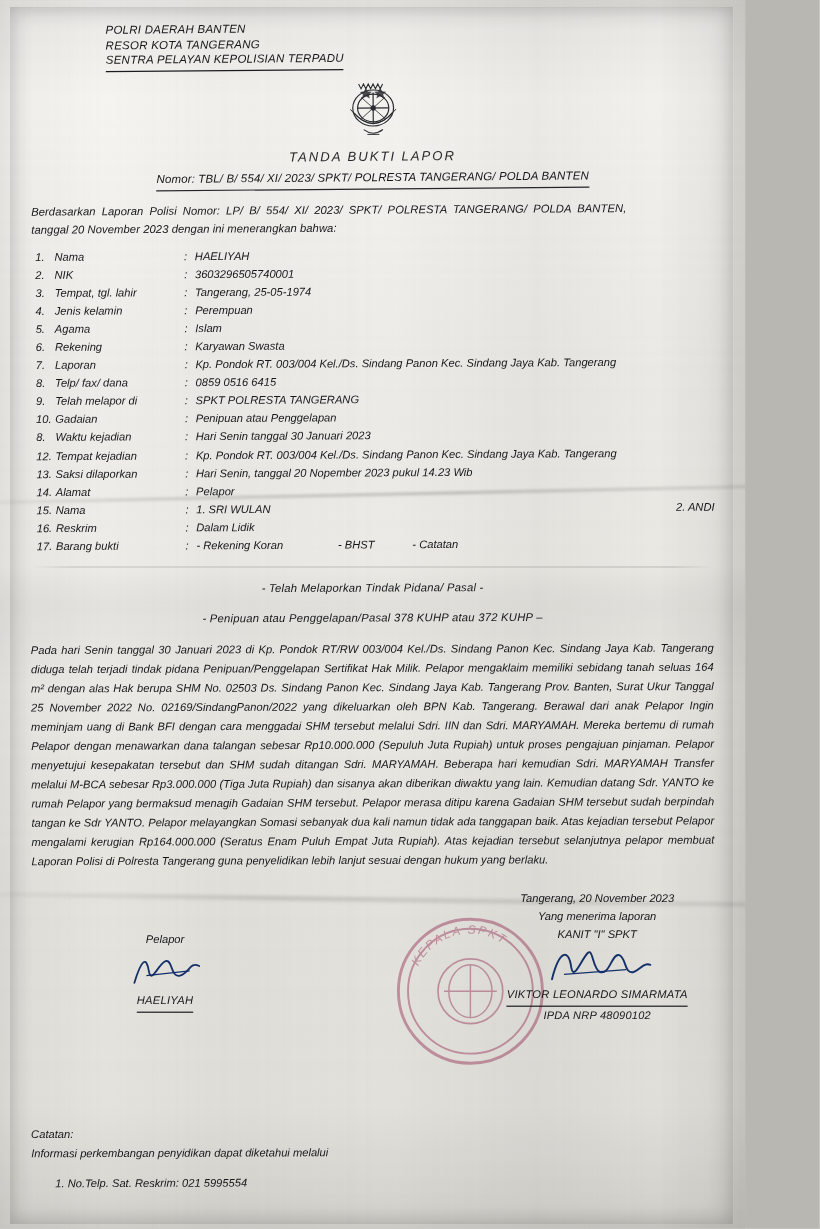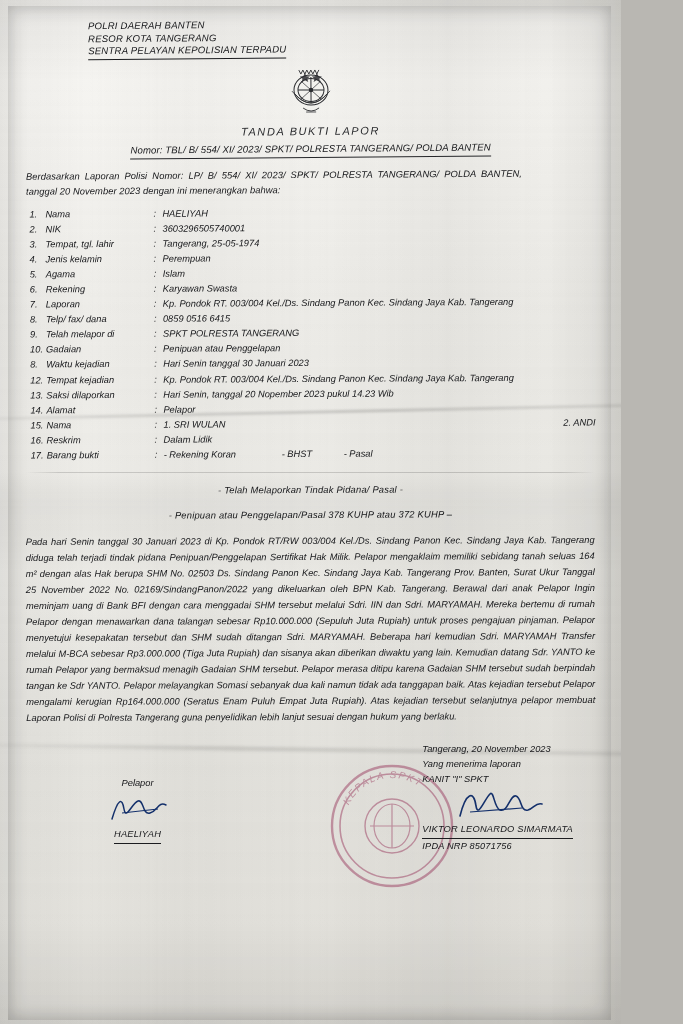--- a/index.html
+++ b/index.html
@@ -150,21 +150,21 @@
 
   
   .sig-area {
     margin-top: 16px;
     position: relative;
     height: 150px;
   }
   .sig-right {
     position: absolute;
     right: 22px; top: 0;
-    text-align: left;
+    text-align: center;
     font-size: 9.3px;
     line-height: 1.6;
   }
   .sig-left {
     position: absolute;
     left: 88px; top: 34px;
     text-align: center;
     font-size: 9.3px;
     line-height: 1.6;
   }
@@ -346,21 +346,21 @@
         <span class="d-label">Reskrim</span>
         <span class="d-colon">:</span>
         <span class="d-val">Dalam Lidik</span>
       </li>
       <li>
         <span class="d-num">17.</span>
         <span class="d-label">Barang bukti</span>
         <span class="d-colon">:</span>
         <span class="d-val" style="flex:0 0 auto; width:118px;">- Rekening Koran</span>
         <span style="flex:0 0 auto; width:62px;">- BHST</span>
-        <span style="flex:0 0 auto;">- Pasal</span>
+        <span style="flex:0 0 auto;">- Catatan</span>
       </li>
     </ul>
 
     <div class="divider-line"></div>
 
     <div class="center-line">- Telah Melaporkan Tindak Pidana/ Pasal -</div>
     <div class="center-line second">- Penipuan atau Penggelapan/Pasal 378 KUHP atau 372 KUHP –</div>
 
     <div class="narrative">Pada hari Senin tanggal 30 Januari 2023 di Kp. Pondok RT/RW 003/004 Kel./Ds. Sindang Panon Kec. Sindang Jaya Kab. Tangerang diduga telah terjadi tindak pidana Penipuan/Penggelapan Sertifikat Hak Milik. Pelapor mengaklaim memiliki sebidang tanah seluas 164 m² dengan alas Hak berupa SHM No. 02503 Ds. Sindang Panon Kec. Sindang Jaya Kab. Tangerang Prov. Banten, Surat Ukur Tanggal 25 November 2022 No. 02169/SindangPanon/2022 yang dikeluarkan oleh BPN Kab. Tangerang. Berawal dari anak Pelapor Ingin meminjam uang di Bank BFI dengan cara menggadai SHM tersebut melalui Sdri. IIN dan Sdri. MARYAMAH. Mereka bertemu di rumah Pelapor dengan menawarkan dana talangan sebesar Rp10.000.000 (Sepuluh Juta Rupiah) untuk proses pengajuan pinjaman. Pelapor menyetujui kesepakatan tersebut dan SHM sudah ditangan Sdri. MARYAMAH. Beberapa hari kemudian Sdri. MARYAMAH Transfer melalui M-BCA sebesar Rp3.000.000 (Tiga Juta Rupiah) dan sisanya akan diberikan diwaktu yang lain. Kemudian datang Sdr. YANTO ke rumah Pelapor yang bermaksud menagih Gadaian SHM tersebut. Pelapor merasa ditipu karena Gadaian SHM tersebut sudah berpindah tangan ke Sdr YANTO. Pelapor melayangkan Somasi sebanyak dua kali namun tidak ada tanggapan baik. Atas kejadian tersebut Pelapor mengalami kerugian Rp164.000.000 (Seratus Enam Puluh Empat Juta Rupiah). Atas kejadian tersebut selanjutnya pelapor membuat Laporan Polisi di Polresta Tangerang guna penyelidikan lebih lanjut sesuai dengan hukum yang berlaku.</div>
 
@@ -391,32 +391,35 @@
         <div>Tangerang, 20 November 2023</div>
         <div>Yang menerima laporan</div>
         <div>KANIT "I" SPKT</div>
         <div class="handwriting">
           <svg width="96" height="36" viewBox="0 0 96 36" xmlns="http://www.w3.org/2000/svg">
             <path d="M10 30 C 16 6, 24 4, 26 20 C 28 32, 34 14, 40 8 C 44 4, 44 22, 50 24 C 58 27, 60 8, 66 10 C 72 12, 70 26, 78 24 C 84 22, 86 16, 92 18" fill="none" stroke="#14306b" stroke-width="1.6" stroke-linecap="round"></path>
             <path d="M20 26 L 72 22" fill="none" stroke="#14306b" stroke-width="1.1"></path>
           </svg>
         </div>
         <div><span class="sig-name">VIKTOR LEONARDO SIMARMATA</span></div>
-        <div class="sig-sub">IPDA NRP 85071756</div>
+        <div class="sig-sub">IPDA NRP 48090102</div>
       </div>
 
       <div class="sig-left">
         <div>Pelapor</div>
         <div class="handwriting">
           <svg width="76" height="36" viewBox="0 0 76 36" xmlns="http://www.w3.org/2000/svg">
             <path d="M12 28 C 18 8, 22 6, 24 18 C 26 30, 32 12, 38 10 C 44 8, 42 24, 50 22 C 58 20, 58 10, 66 14" fill="none" stroke="#14306b" stroke-width="1.5" stroke-linecap="round"></path>
             <path d="M22 22 L 58 18" fill="none" stroke="#14306b" stroke-width="1"></path>
           </svg>
         </div>
         <div><span class="sig-name">HAELIYAH</span></div>
       </div>
     </div>
 
     <div class="notes">
+      <div>Catatan:</div>
+      <div>Informasi perkembangan penyidikan dapat diketahui melalui</div>
+      <div class="note-item">1.  No.Telp. Sat. Reskrim:   021 5995554</div>
     </div>
 
   </div>
 </div>
 
 </body></html>

